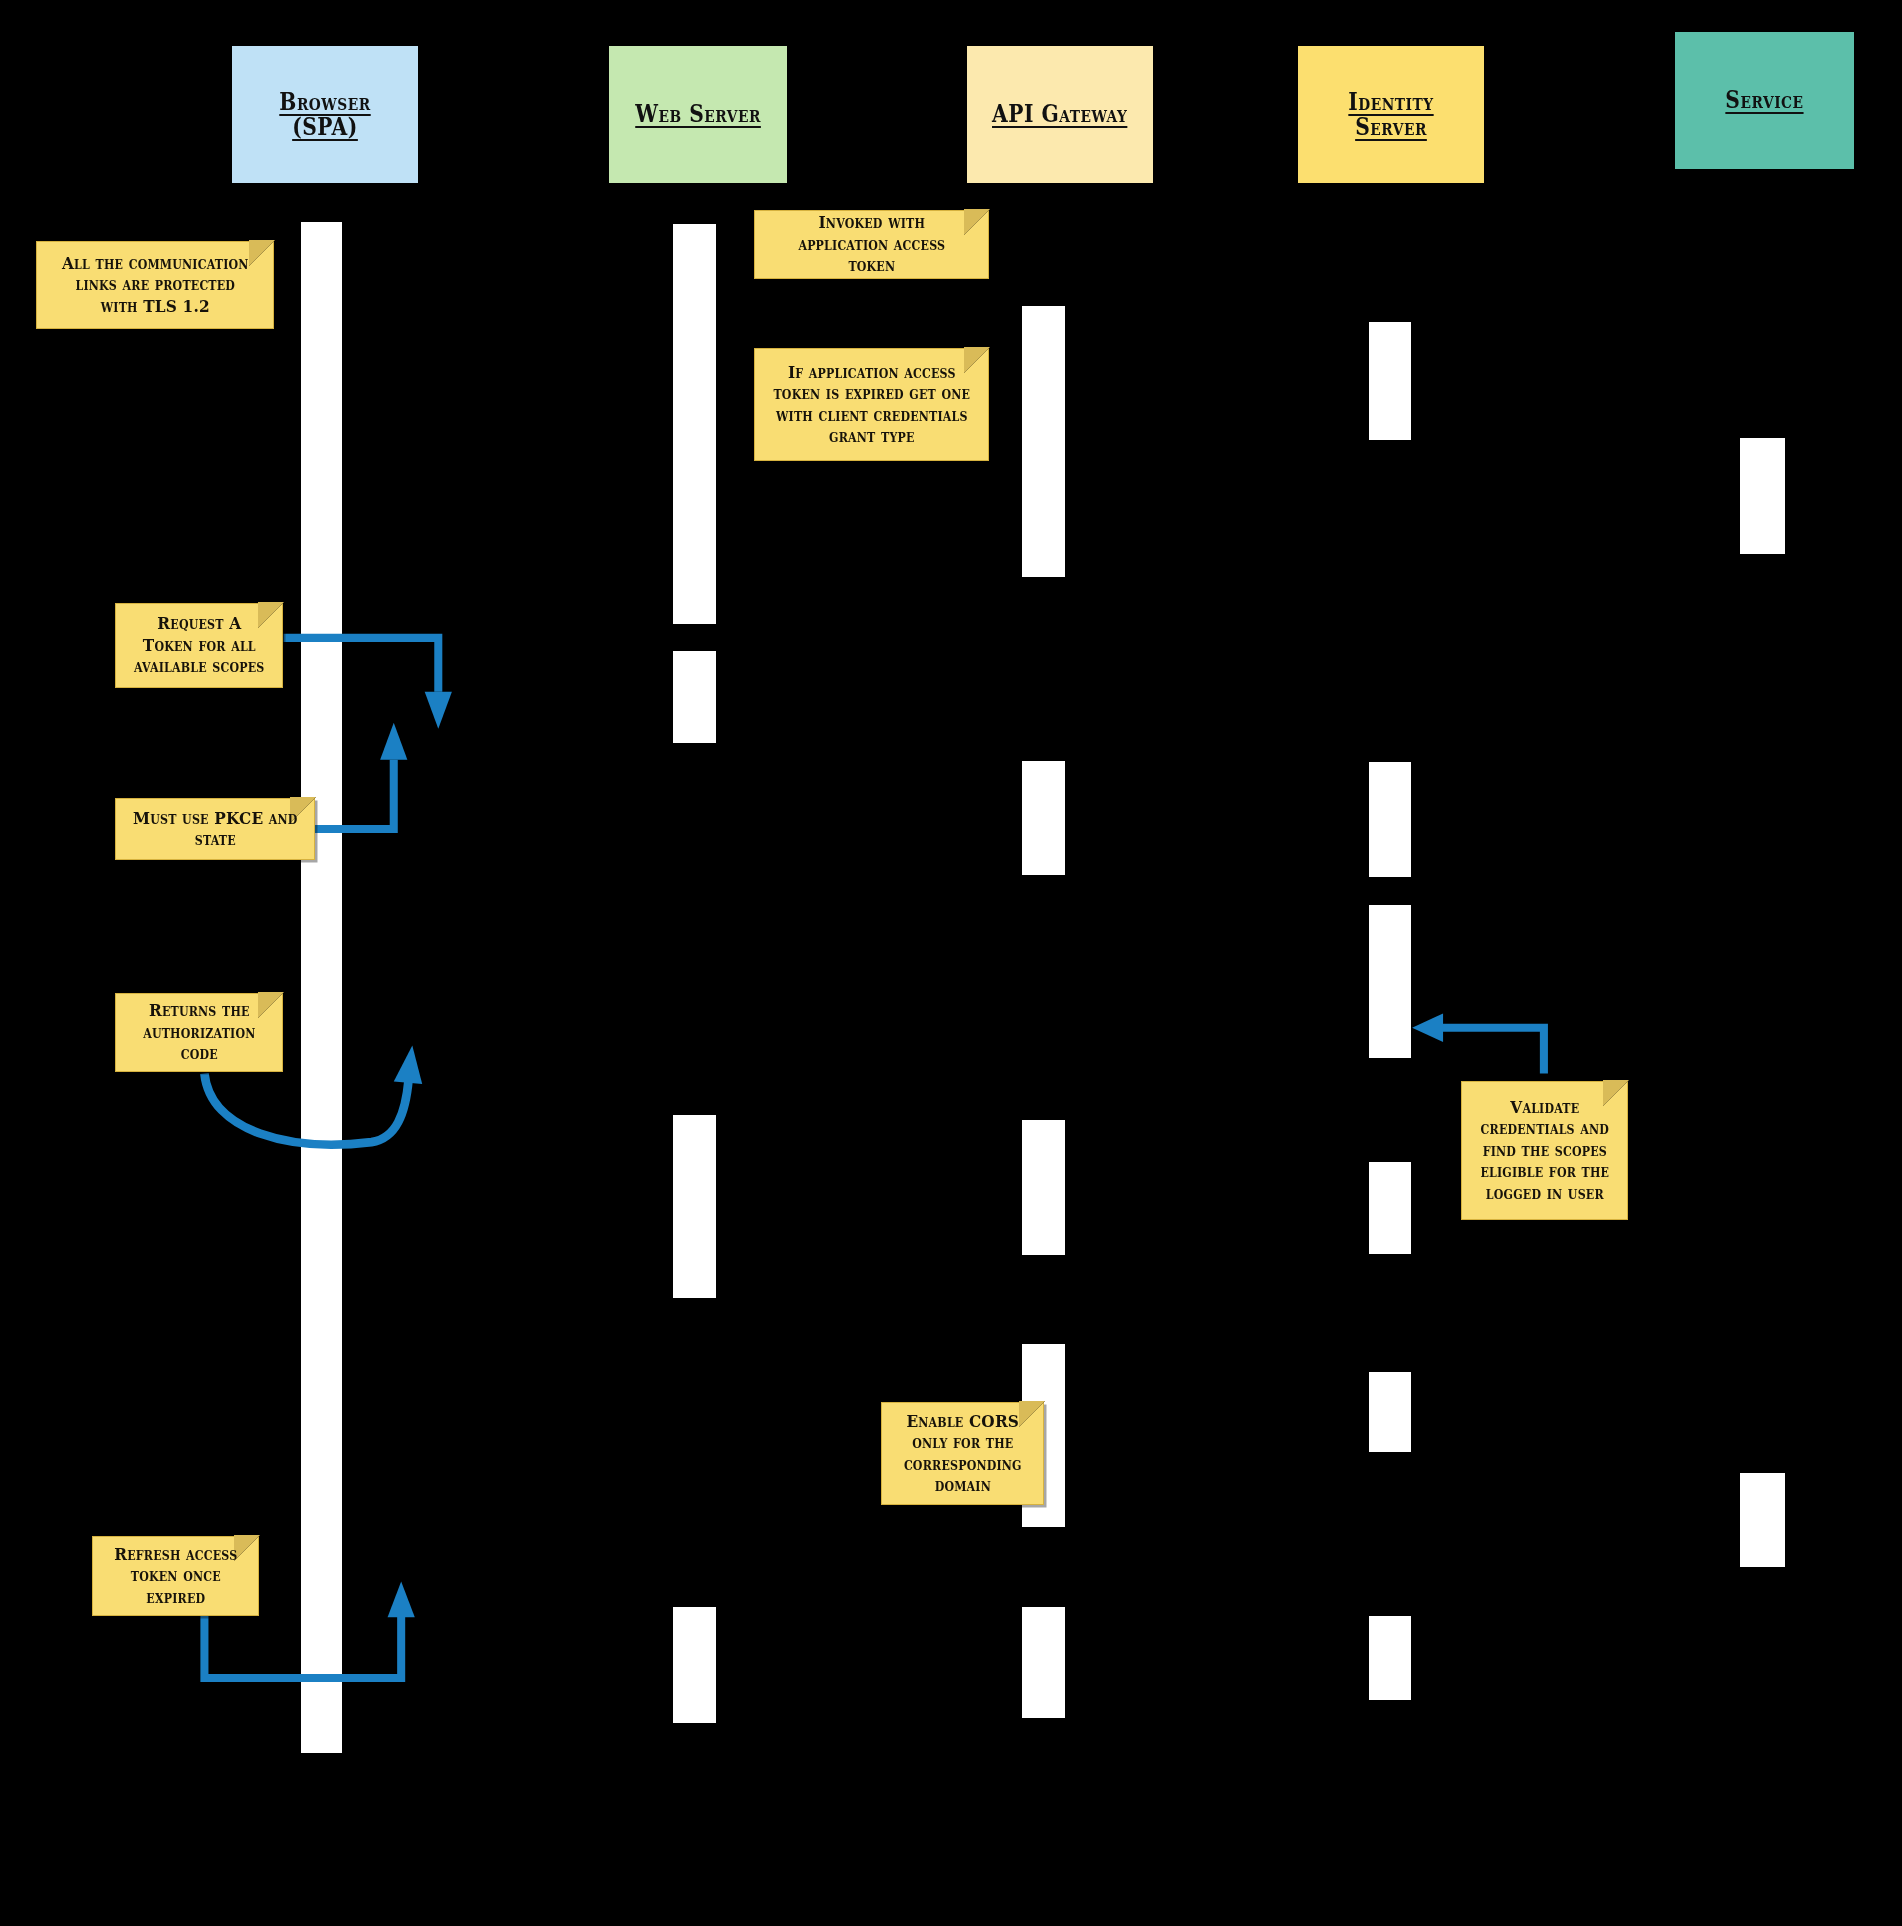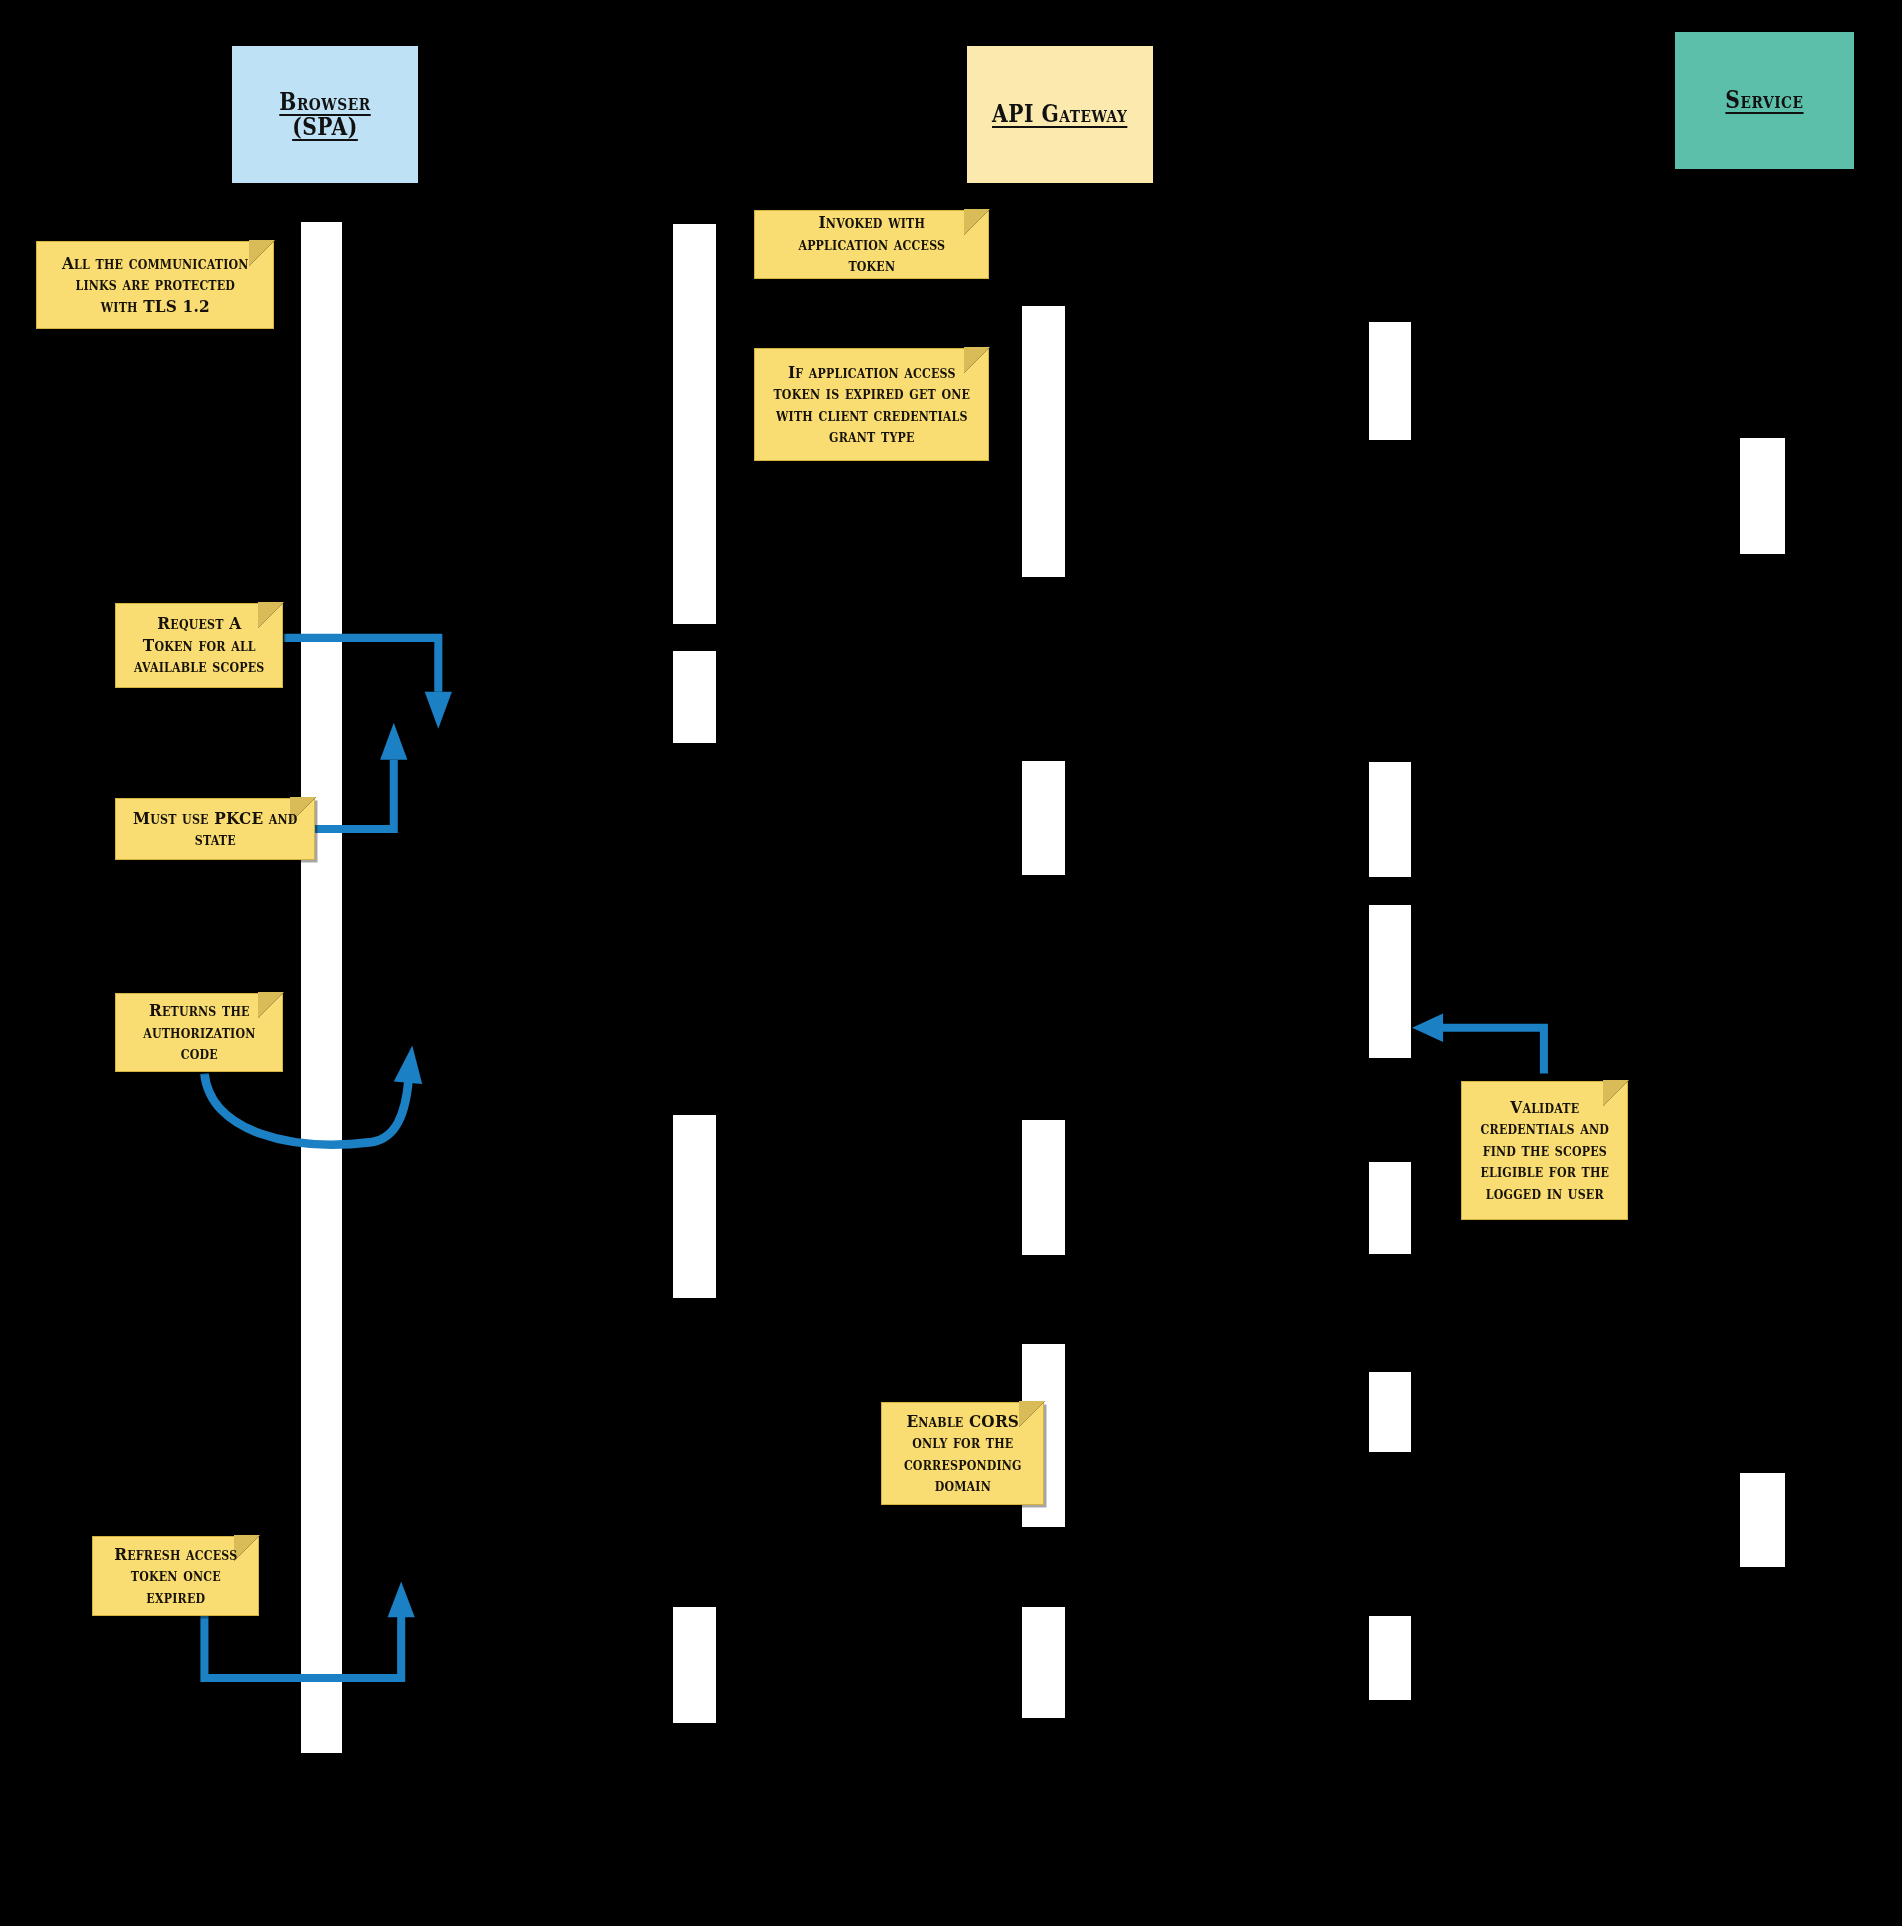--- a/index.html
+++ b/index.html
@@ -90,22 +90,28 @@
   }
 </style>
 </head>
 <body>
 
 <div id="stage">
 
   <div class="participant" id="p-browser" style="left: 232px; top: 46px; width: 186px; height: 137px; background: rgb(191, 225, 246);">
       <span class="plabel">Browser (SPA)</span>
     </div>
+  <div class="participant" id="p-webserver" style="left: 609px; top: 46px; width: 178px; height: 137px; background: rgb(197, 232, 176);">
+      <span class="plabel">Web Server</span>
+    </div>
   <div class="participant" id="p-gateway" style="left: 952px; top: 46px; width: 186px; height: 137px; background: rgb(252, 233, 174); margin-left: 15px;">
       <span class="plabel">API Gateway</span>
+    </div>
+  <div class="participant" id="p-identity" style="left: 1298px; top: 46px; width: 186px; height: 137px; background: rgb(252, 223, 111);">
+      <span class="plabel">Identity Server</span>
     </div>
   <div class="participant" id="p-service" style="left: 1675px; top: 32px; width: 179px; height: 137px; background: rgb(92, 191, 170);">
       <span class="plabel">Service</span>
     </div>
 
   <div id="activation-layer">
       <div class="activation" style="left: 301px; top: 222px; width: 41px; height: 1531px;"></div>
       <div class="activation" style="left: 673px; top: 224px; width: 43px; height: 400px;"></div>
       <div class="activation" style="left: 673px; top: 651px; width: 43px; height: 92px;"></div>
       <div class="activation" style="left: 673px; top: 1115px; width: 43px; height: 183px;"></div>

